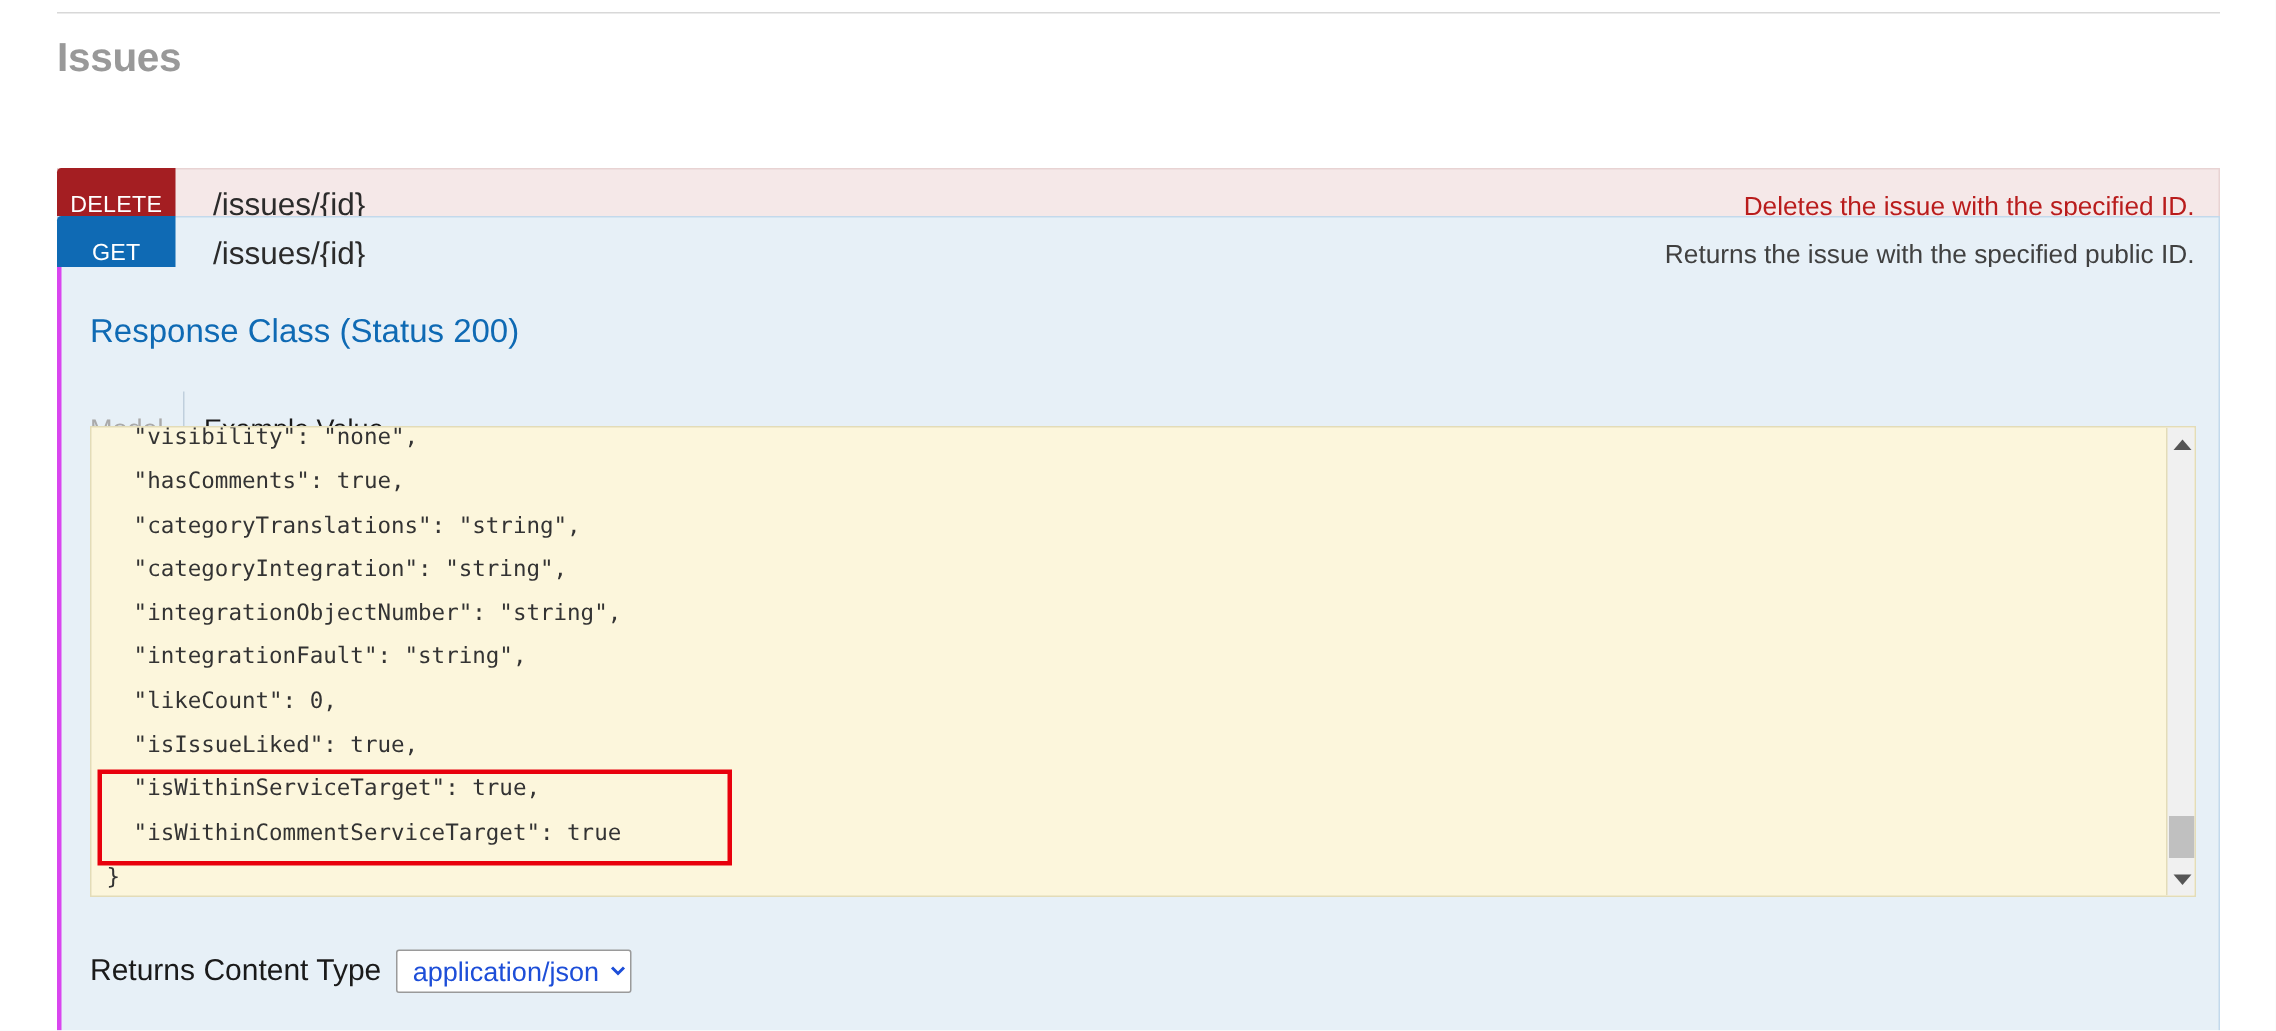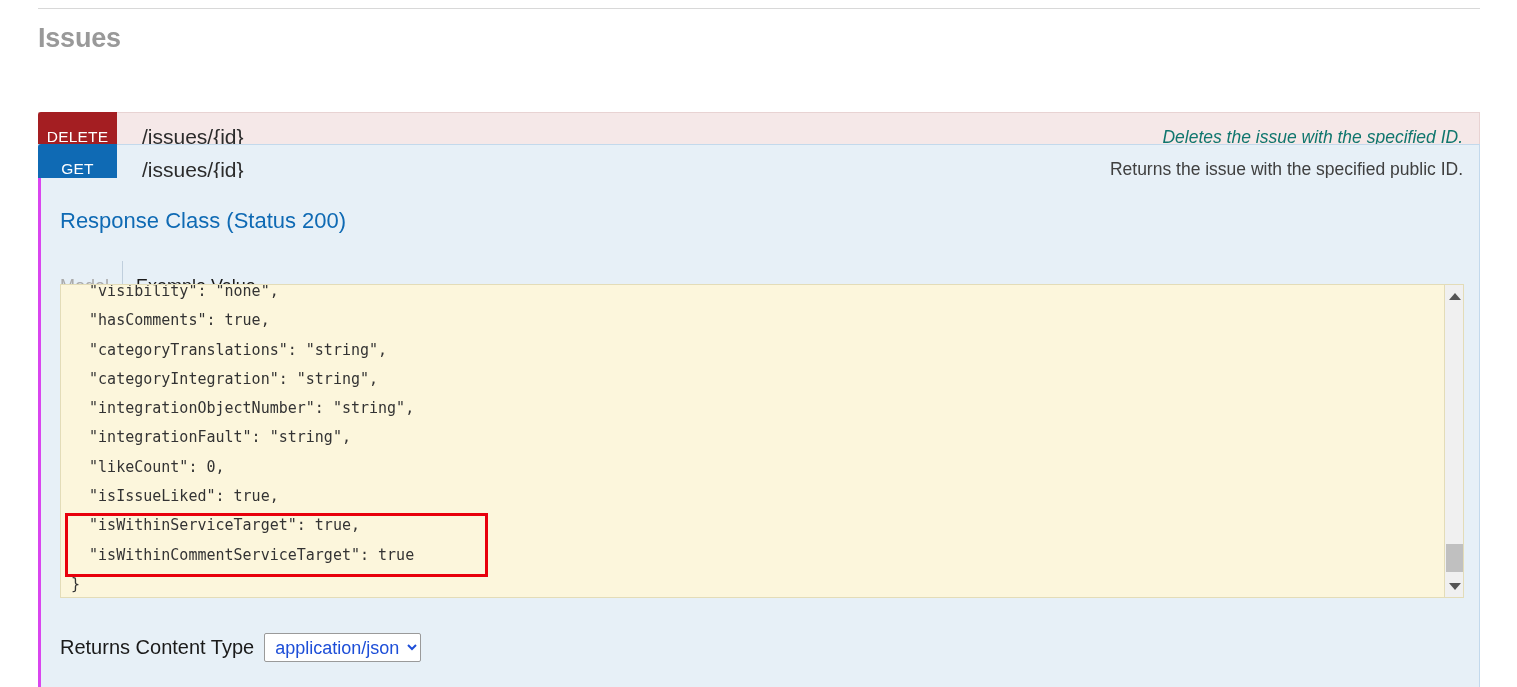--- a/index.html
+++ b/index.html
@@ -112,21 +112,21 @@
     color: #2b2b2b;
     cursor: pointer;
   }
   .op-desc {
     display: flex;
     align-items: center;
     padding-right: 16px;
     font-size: 17.5px;
     white-space: nowrap;
   }
-  .op-desc.delete { color: #0f766e; font-style: italic; }
+  .op-desc.delete { color: #b91c1c; }
   .op-desc.get { color: #404040; }
 
   
   .op-content {
     position: absolute;
     left: 38px;
     top: 178px;
     width: 1442px;
     height: 509px;
     background: #e7f0f7;

